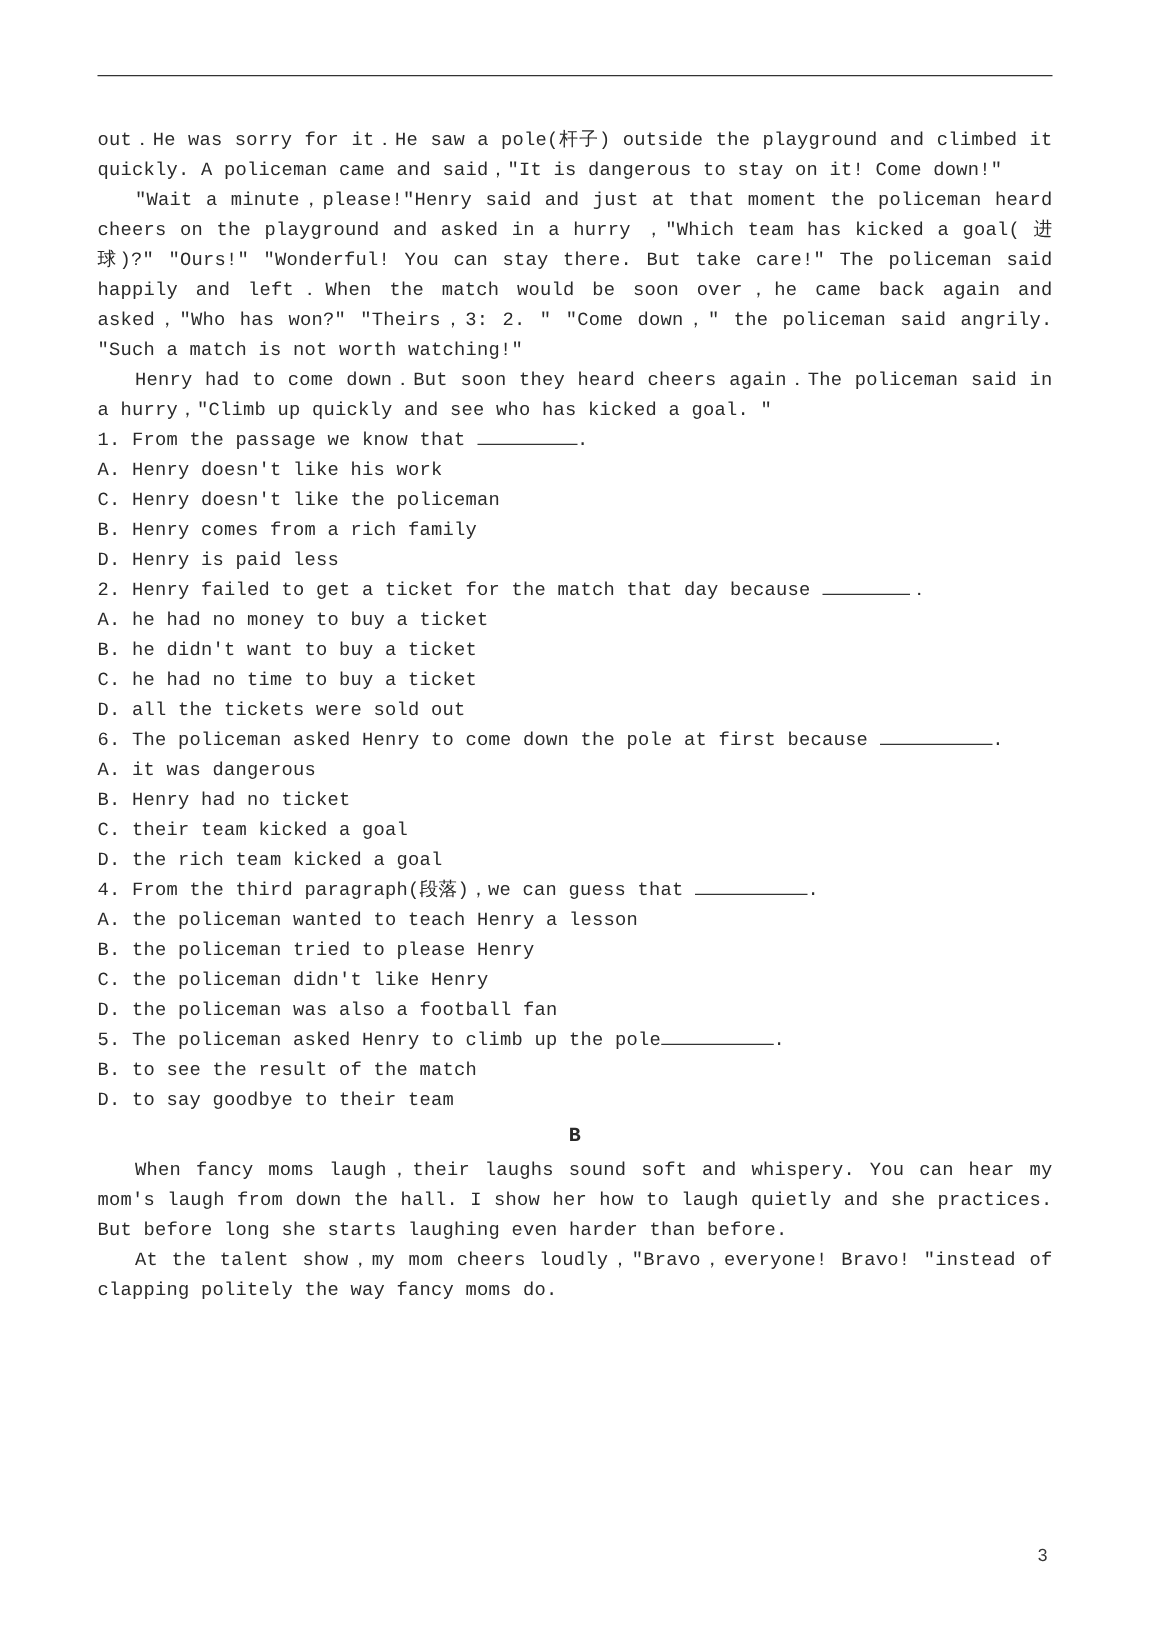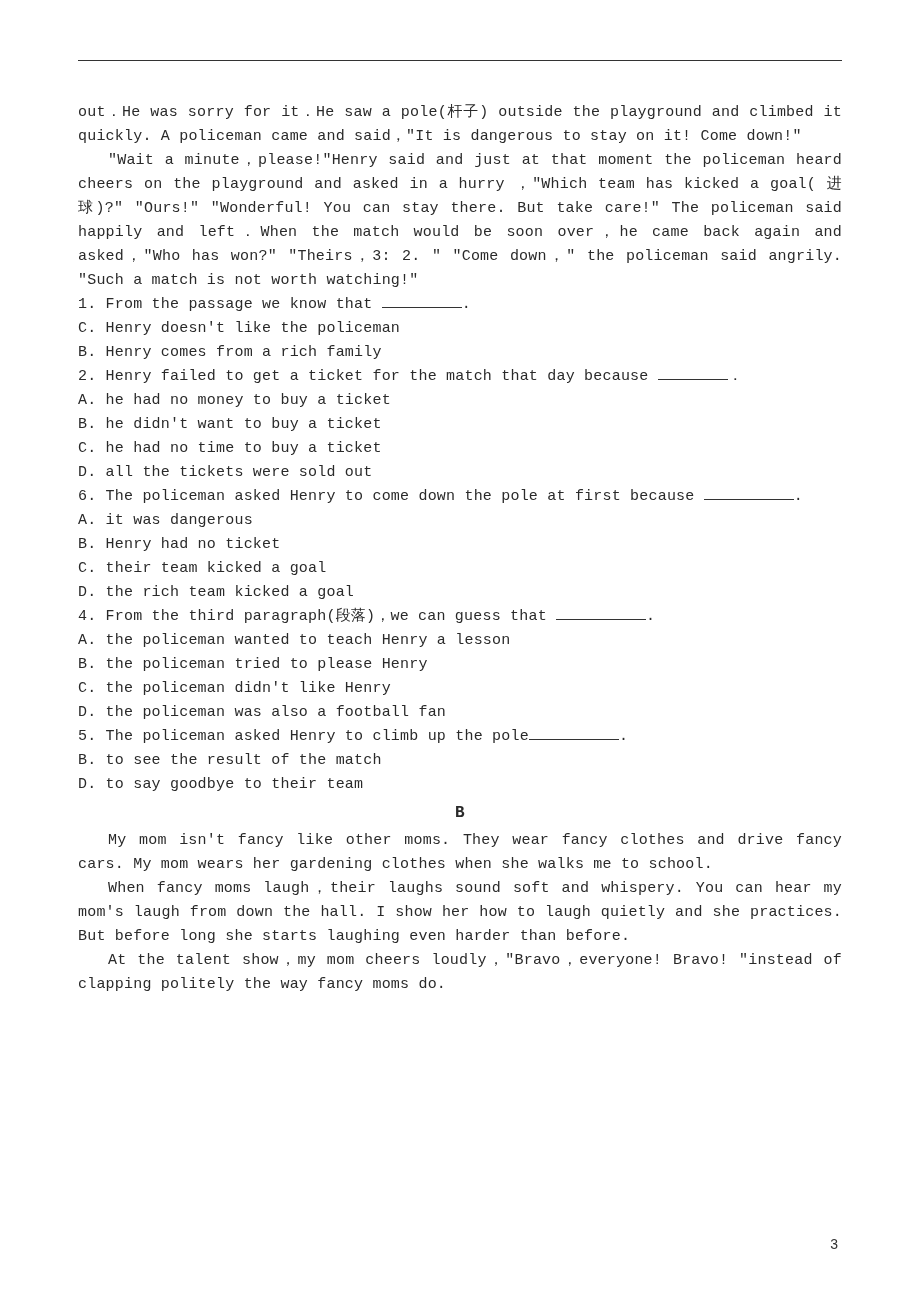--- a/index.html
+++ b/index.html
@@ -66,26 +66,29 @@
 <body>
 
 <div class="page">
 
   <div class="rule-line"></div>
 
   <div class="body-text">
 
     <p class="para">out．He was sorry for it．He saw a pole(杆子) outside the playground and climbed it quickly. A policeman came and said，"It is dangerous to stay on it! Come down!"</p>
     <p class="para indent">"Wait a minute，please!"Henry said and just at that moment the policeman heard cheers on the playground and asked in a hurry ，"Which team has kicked a goal( 进球)?" "Ours!" "Wonderful! You can stay there. But take care!" The policeman said happily and left．When the match would be soon over，he came back again and asked，"Who has won?" "Theirs，3: 2. " "Come down，" the policeman said angrily. "Such a match is not worth watching!"</p>
+    <p class="para indent">Henry had to come down．But soon they heard cheers again．The policeman said in a hurry，"Climb up quickly and see who has kicked a goal. "</p>
 
     <p class="question">
       <span>1. From the passage we know that </span><span class="blank w80"></span><span>.</span>
     </p>
+    <p class="question">A. Henry doesn't like his work</p>
     <p class="question">C. Henry doesn't like the policeman</p>
     <p class="question">B. Henry comes from a rich family</p>
+    <p class="question">D. Henry is paid less</p>
 
     <p class="question">
       <span>2. Henry failed to get a ticket for the match that day because </span><span class="blank w70"></span><span>．</span>
     </p>
     <p class="question">A. he had no money to buy a ticket</p>
     <p class="question">B. he didn't want to buy a ticket</p>
     <p class="question">C. he had no time to buy a ticket</p>
     <p class="question">D. all the tickets were sold out</p>
 
     <p class="question">
@@ -105,20 +108,19 @@
     <p class="question">D. the policeman was also a football fan</p>
 
     <p class="question">
       <span>5. The policeman asked Henry to climb up the pole</span><span class="blank w90"></span><span>.</span>
     </p>
     <p class="question">B. to see the result of the match</p>
     <p class="question">D. to say goodbye to their team</p>
 
     <p class="section-b">B</p>
 
-    <p class="para indent">My mom isn't fancy like other moms. They wear fancy clothes and drive fancy cars. My mom wears her gardening clothes when she walks me to school.</p>
     <p class="para indent">When fancy moms laugh，their laughs sound soft and whispery. You can hear my mom's laugh from down the hall. I show her how to laugh quietly and she practices. But before long she starts laughing even harder than before.</p>
     <p class="para indent">At the talent show，my mom cheers loudly，"Bravo，everyone! Bravo! "instead of clapping politely the way fancy moms do.</p>
 
   </div>
 
   <div class="page-num">3</div>
 </div>
 
 </body></html>

